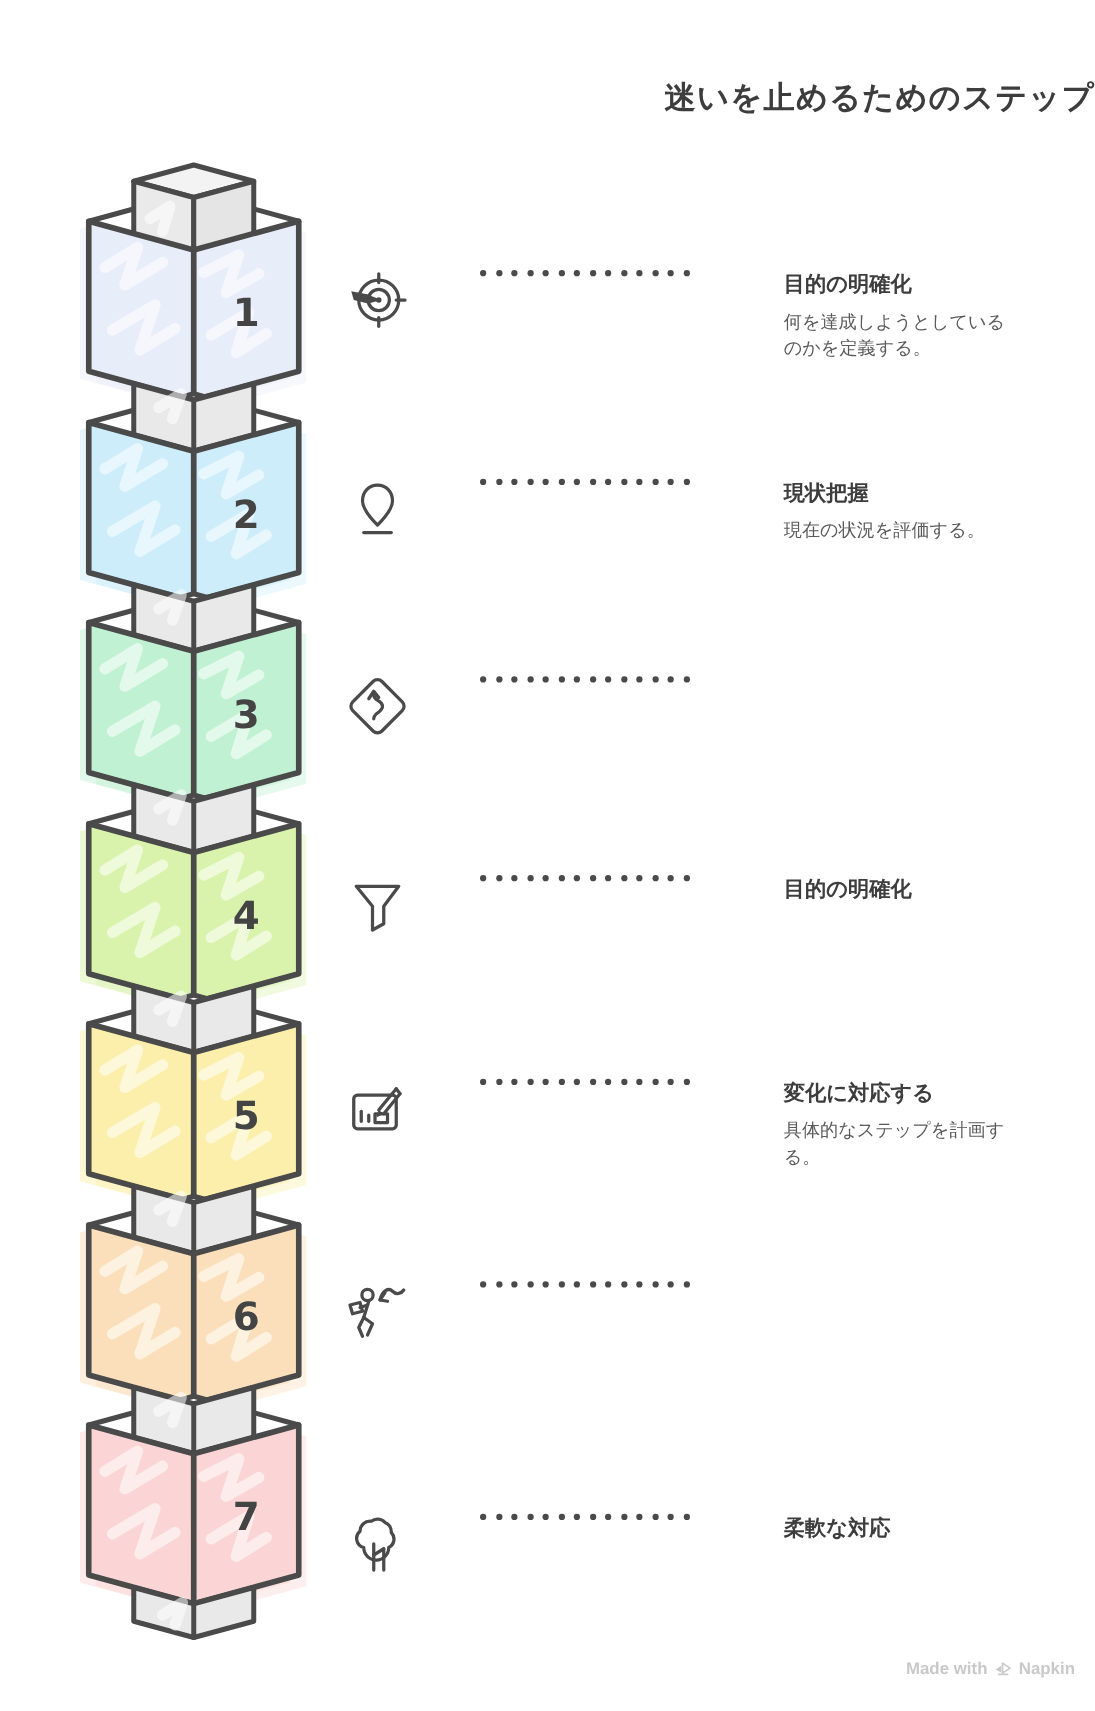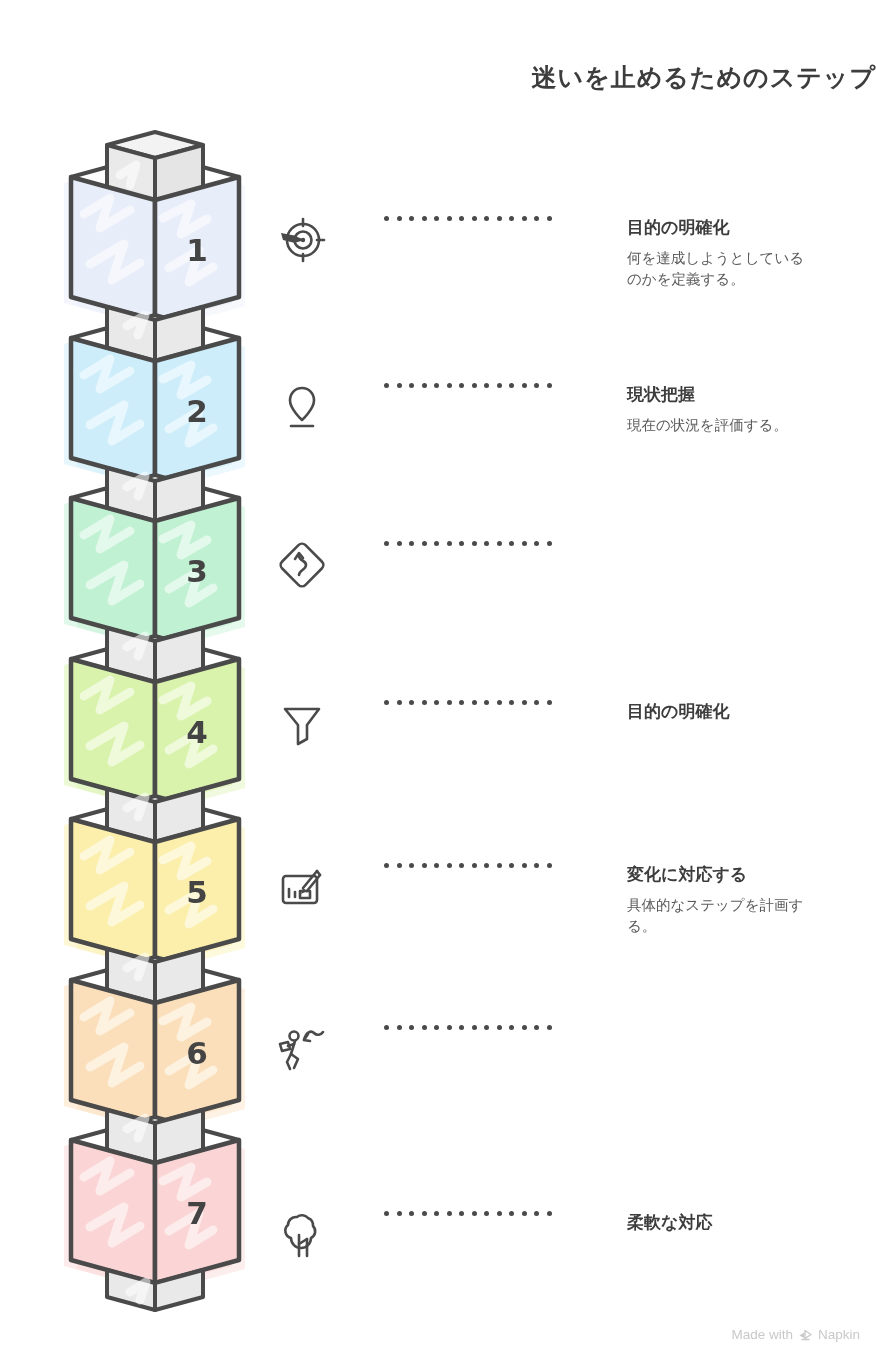--- a/index.html
+++ b/index.html
@@ -24,21 +24,21 @@
   .dotted-line{
     margin-left:26px;width:168px;flex:0 0 168px;
     display:flex;justify-content:space-between;align-items:center;
   }
   .dotted-line .dot{width:5px;height:5px;border-radius:50%;background:#4a4a4a;}
   .step-text{margin-left:43px;width:235px;}
   .step-title{font-size:17px;line-height:24px;font-weight:700;color:#3d3d3d;margin:0 0 8px 0;}
   .step-desc{font-size:14.5px;line-height:21px;color:#5a5a5a;margin:0;font-family:Liberation Serif, serif;}
   .watermark{
     position:absolute;top:1327px;right:16px;display:flex;align-items:flex-start;gap:5px;
-    font-size:13.5px;color:#c9c9c9;
+    font-size:13.5px;color:#c9c9c9;font-weight:bold;
   }
   .watermark svg{display:block;}
 </style>
 </head>
 <body>
 
 <h1 class="page-title">迷いを止めるためのステップ</h1>
 
 <svg id="tower" width="300" height="1369" viewBox="0 0 300 1369" xmlns="http://www.w3.org/2000/svg">
     <polygon points="71,177 155,154 239,177 239,297 155,320 71,297" fill="#e8edfa" opacity="0.5" transform="translate(-7,6)"></polygon>

